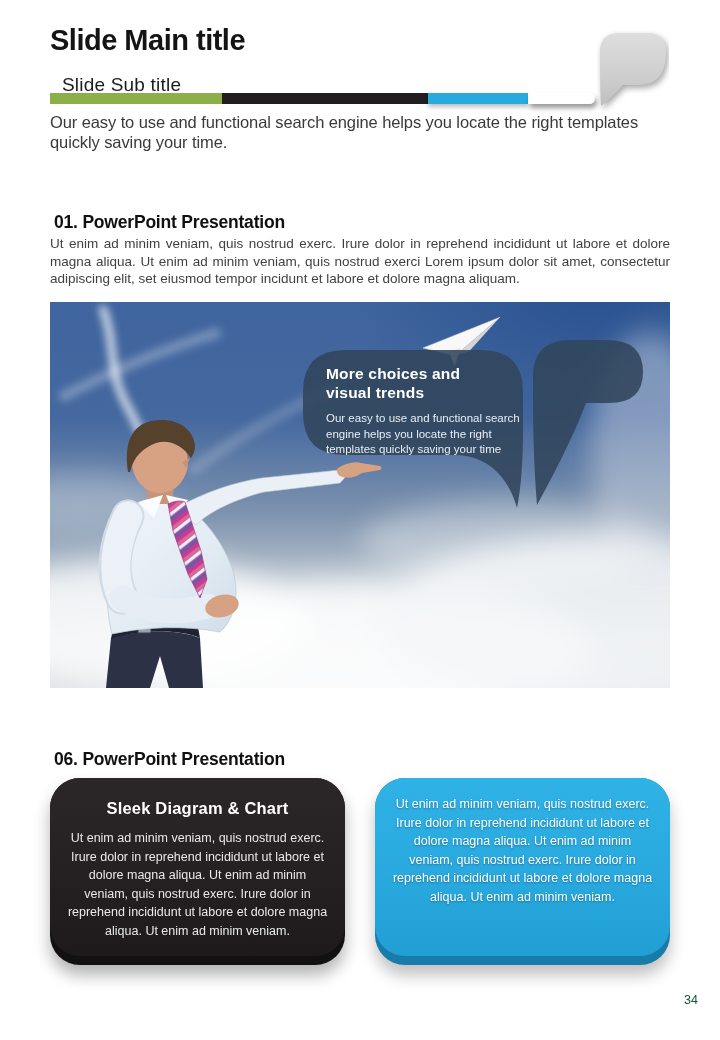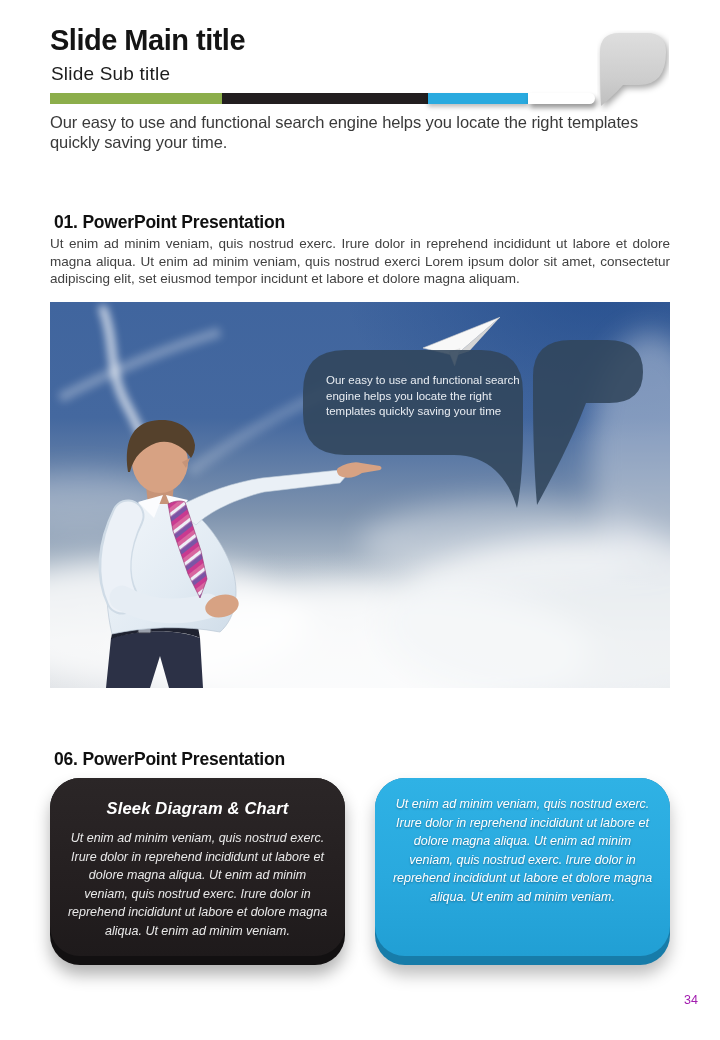--- a/index.html
+++ b/index.html
@@ -7,21 +7,21 @@
     position:relative;width:720px;height:1040px;background:#ffffff;
     font-family:"Liberation Sans","DejaVu Sans",sans-serif;
     overflow:hidden;margin:0 auto;
   }
   
   .main-title{
     position:absolute;left:50px;top:24px;margin:0;
     font-size:29px;font-weight:800;color:#141414;letter-spacing:-0.5px;text-align:center;
   }
   .sub-title{
-    position:absolute;left:50px;top:62px;margin:1px;
+    position:absolute;left:50px;top:62px;margin:12px;
     font-size:19px;font-weight:400;color:#1c1c1c;letter-spacing:0.2px;
   }
   .color-bar{
     position:absolute;left:50px;top:93px;height:11px;width:545px;
     display:flex;
   }
   .seg{height:11px;}
   .seg-green{width:172px;background:#8cae4b;}
   .seg-black{width:206px;background:#221e1f;}
   .seg-blue{width:100px;background:#29aadf;box-shadow:0 3px 4px rgba(0,0,0,0.25);}
@@ -51,37 +51,37 @@
       radial-gradient(ellipse 500px 240px at 45% 108%, rgba(236,239,242,0.9), rgba(236,239,242,0) 70%),
       linear-gradient(to bottom, #40659e 0%, #44689f 30%, #7e93ae 55%, #bfc9d2 74%, #d9dde1 88%, #dde0e4 100%);
   }
   .photo-art{position:absolute;left:0;top:0;}
   .bubble-text{position:absolute;left:276px;top:62px;width:210px;color:#ffffff;}
   .bubble-title{margin:0;font-size:15.5px;font-weight:800;line-height:19px;letter-spacing:0.2px;}
   .bubble-body{margin:9px 0 0 0;font-size:11.5px;line-height:15.5px;color:#e9edf2;}
   
   .sec2-head{top:745px;}
   .cards{position:absolute;left:50px;top:778px;width:620px;display:flex;gap:30px;}
-  .card{position:relative;width:309px;height:187px;border-radius:30px;font-style:italic;}
+  .card{position:relative;width:309px;height:187px;border-radius:30px;}
   .card-dark{background:#121011;box-shadow:0 10px 16px rgba(0,0,0,0.30);}
   .card-blue{background:#177ca9;box-shadow:0 10px 16px rgba(0,0,0,0.25);}
   .card-inner{
     position:absolute;left:0;right:0;top:0;bottom:9px;border-radius:30px;
     padding:17px 16px 0 16px;box-sizing:border-box;text-align:center;
   }
   .card-dark .card-inner{background:linear-gradient(to bottom,#2b2627 0%,#241f20 60%,#1e1a1b 100%);}
   .card-blue .card-inner{background:linear-gradient(to bottom,#2fb2e5 0%,#29a9de 55%,#219fd4 100%);}
   .card-title{margin:4px 0 11px 0;font-size:16.5px;font-weight:800;color:#ffffff;letter-spacing:0.2px;}
   .card-body{margin:0;font-size:12.5px;line-height:18.5px;}
   .card-dark .card-body{color:#e9e9e9;}
   .card-blue .card-body{color:#ffffff;text-shadow:0 1px 2px rgba(0,45,75,0.45);}
   
   .page-number{
     position:absolute;right:22px;top:993px;
-    font-size:12.5px;color:#a21caf;
+    font-size:12.5px;color:#14532d;
   }
 </style>
 </head>
 <body>
 
 <div class="page">
 
   <h1 class="main-title">Slide Main title</h1>
   <h2 class="sub-title">Slide Sub title</h2>
 
@@ -171,20 +171,21 @@
         <path d="M 26 33 L 37 30 L 31 47 Z" fill="#e9e9e9" stroke="#d0d0d0" stroke-width="0.5"></path>
       </g>
 
       <g fill="#31455b" fill-opacity="0.88">
         <path d="M 295 48 L 431 48 Q 473 48 473 90 L 473 128 C 473 158 471 186 467 206 C 459 176 438 153 404 153 L 295 153 Q 253 153 253 111 L 253 90 Q 253 48 295 48 Z"></path>
         <path d="M 521 38 L 557 38 Q 593 38 593 70 Q 593 102 557 101 L 536 101 C 521 140 502 175 487 203 C 484 165 483 130 483 92 L 483 74 Q 483 38 521 38 Z"></path>
       </g>
     </svg>
 
     <div class="bubble-text">
+      <p class="bubble-title"><span>More choices and</span><br><span>visual trends</span></p>
       <p class="bubble-body">Our easy to use and functional search engine helps you locate the right templates quickly saving your time</p>
     </div>
   </div>
 
   <h3 class="sec-head sec2-head">06. PowerPoint Presentation</h3>
 
   <div class="cards">
     <div class="card card-dark">
       <div class="card-inner">
         <h4 class="card-title">Sleek Diagram &amp; Chart</h4>

